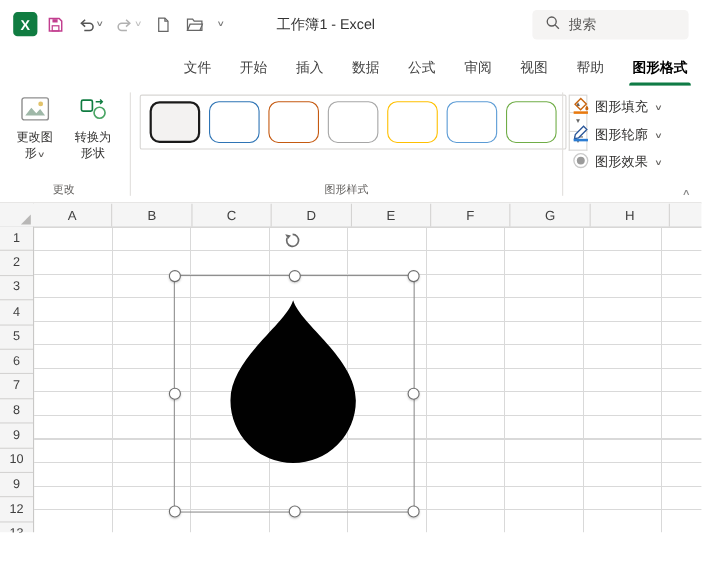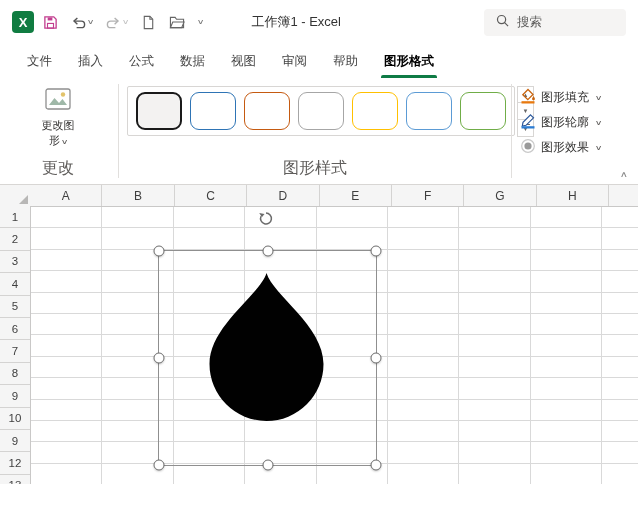--- a/index.html
+++ b/index.html
@@ -17,32 +17,32 @@
         padding:3px 4px;border-radius:4px;cursor:pointer;color:#5a5a5a;}
   .qbtn svg{display:block;}
   .mini-chev{font-size:7px;color:#777;display:inline-block;transform:scaleX(1.5);}
   .qbtn.dim{opacity:.45;}
   .doc-title{margin-left:44px;font-size:13px;color:#333;white-space:nowrap;}
   .search{margin-left:auto;display:flex;align-items:center;gap:8px;min-width:118px;
           padding:5px 12px;border-radius:4px;background:#f5f4f3;color:#5c5b5a;
           font-size:12.5px;cursor:text;}
 
   
-  .tabrow{height:34px;display:flex;align-items:stretch;padding-left:14px;background:#fff;}
+  .tabrow{height:34px;display:flex;align-items:stretch;padding-left:14px;background:#fff;justify-content:flex-end;}
   .tab{display:flex;align-items:center;padding:0 13px;font-size:12.5px;color:#444;
        cursor:pointer;position:relative;white-space:nowrap;}
   .tab.active{color:#000000;font-weight:bold;}
   .tab.active::after{content:"";position:absolute;left:10px;right:10px;bottom:0;
        height:3px;background:#0f7b45;border-radius:2px 2px 0 0;}
 
   
   .ribbon{height:106px;border-bottom:1px solid #d8d6d4;display:flex;align-items:stretch;
           background:#fff;position:relative;}
   .rgroup{display:flex;flex-direction:column;}
-  .group-label{margin-top:auto;text-align:center;font-size:16px;color:#605e5c;
+  .group-label{margin-top:auto;text-align:center;font-size:10px;color:#605e5c;
                padding:2px 12px 5px;}
   .vdiv{width:1px;background:#e1dfdd;margin:6px 2px;}
 
   .g-change{width:116px;}
   .big-row{display:flex;gap:2px;padding:8px 6px 0;}
   .bigbtn{flex:1;display:flex;flex-direction:column;align-items:center;gap:5px;
           background:none;border:none;border-radius:4px;cursor:pointer;padding:2px 0;}
   .bigbtn .lbl{width:40px;font-size:11px;line-height:1.35;color:#323130;text-align:center;}
   .chev{font-size:7px;color:#605e5c;display:inline-block;transform:scaleX(1.5);
         margin-left:2px;}
@@ -180,42 +180,53 @@
           <circle cx="6" cy="6" r="4.4" fill="none" stroke="#5c5b5a" stroke-width="1.3"></circle>
           <path d="M9.3 9.3 L13 13" stroke="#5c5b5a" stroke-width="1.3"></path>
         </svg>
       </span>
       <span>搜索</span>
     </div>
   </header>
 
   <nav class="tabrow">
     <div class="tab">文件</div>
+    <div class="tab">开始</div>
     <div class="tab">插入</div>
+    <div class="tab">数据</div>
     <div class="tab">公式</div>
-    <div class="tab">数据</div>
+    <div class="tab">审阅</div>
     <div class="tab">视图</div>
-    <div class="tab">审阅</div>
     <div class="tab">帮助</div>
     <div class="tab active">图形格式</div>
   </nav>
 
   <section class="ribbon">
 
     <div class="rgroup g-change">
       <div class="big-row">
         <button class="bigbtn">
           <span>
             <svg width="26" height="22" viewBox="0 0 26 22">
               <rect x="1" y="1" width="24" height="20" rx="2" fill="#fff" stroke="#8f8f8f" stroke-width="1.3"></rect>
               <path d="M4 17 l5.5 -7 4.5 5 3.5 -4 4.5 6 z" fill="#9fb8a8"></path>
               <circle cx="18" cy="6.5" r="2.2" fill="#e2c36b"></circle>
             </svg>
           </span>
           <span class="lbl"><span>更改图形</span><span class="chev">∨</span></span>
+        </button>
+        <button class="bigbtn">
+          <span>
+            <svg width="26" height="22" viewBox="0 0 26 22">
+              <rect x="2" y="3" width="10" height="10" rx="1.5" fill="none" stroke="#107c41" stroke-width="1.5"></rect>
+              <circle cx="18.5" cy="14.5" r="5" fill="none" stroke="#4aa564" stroke-width="1.5"></circle>
+              <path d="M15 4.5 h6 m-2 -2 l2 2 -2 2" fill="none" stroke="#107c41" stroke-width="1.3"></path>
+            </svg>
+          </span>
+          <span class="lbl">转换为形状</span>
         </button>
       </div>
       <div class="group-label">更改</div>
     </div>
 
     <div class="vdiv"></div>
 
     <div class="rgroup g-styles">
       <div class="gallery-row">
         <div class="gallery">

